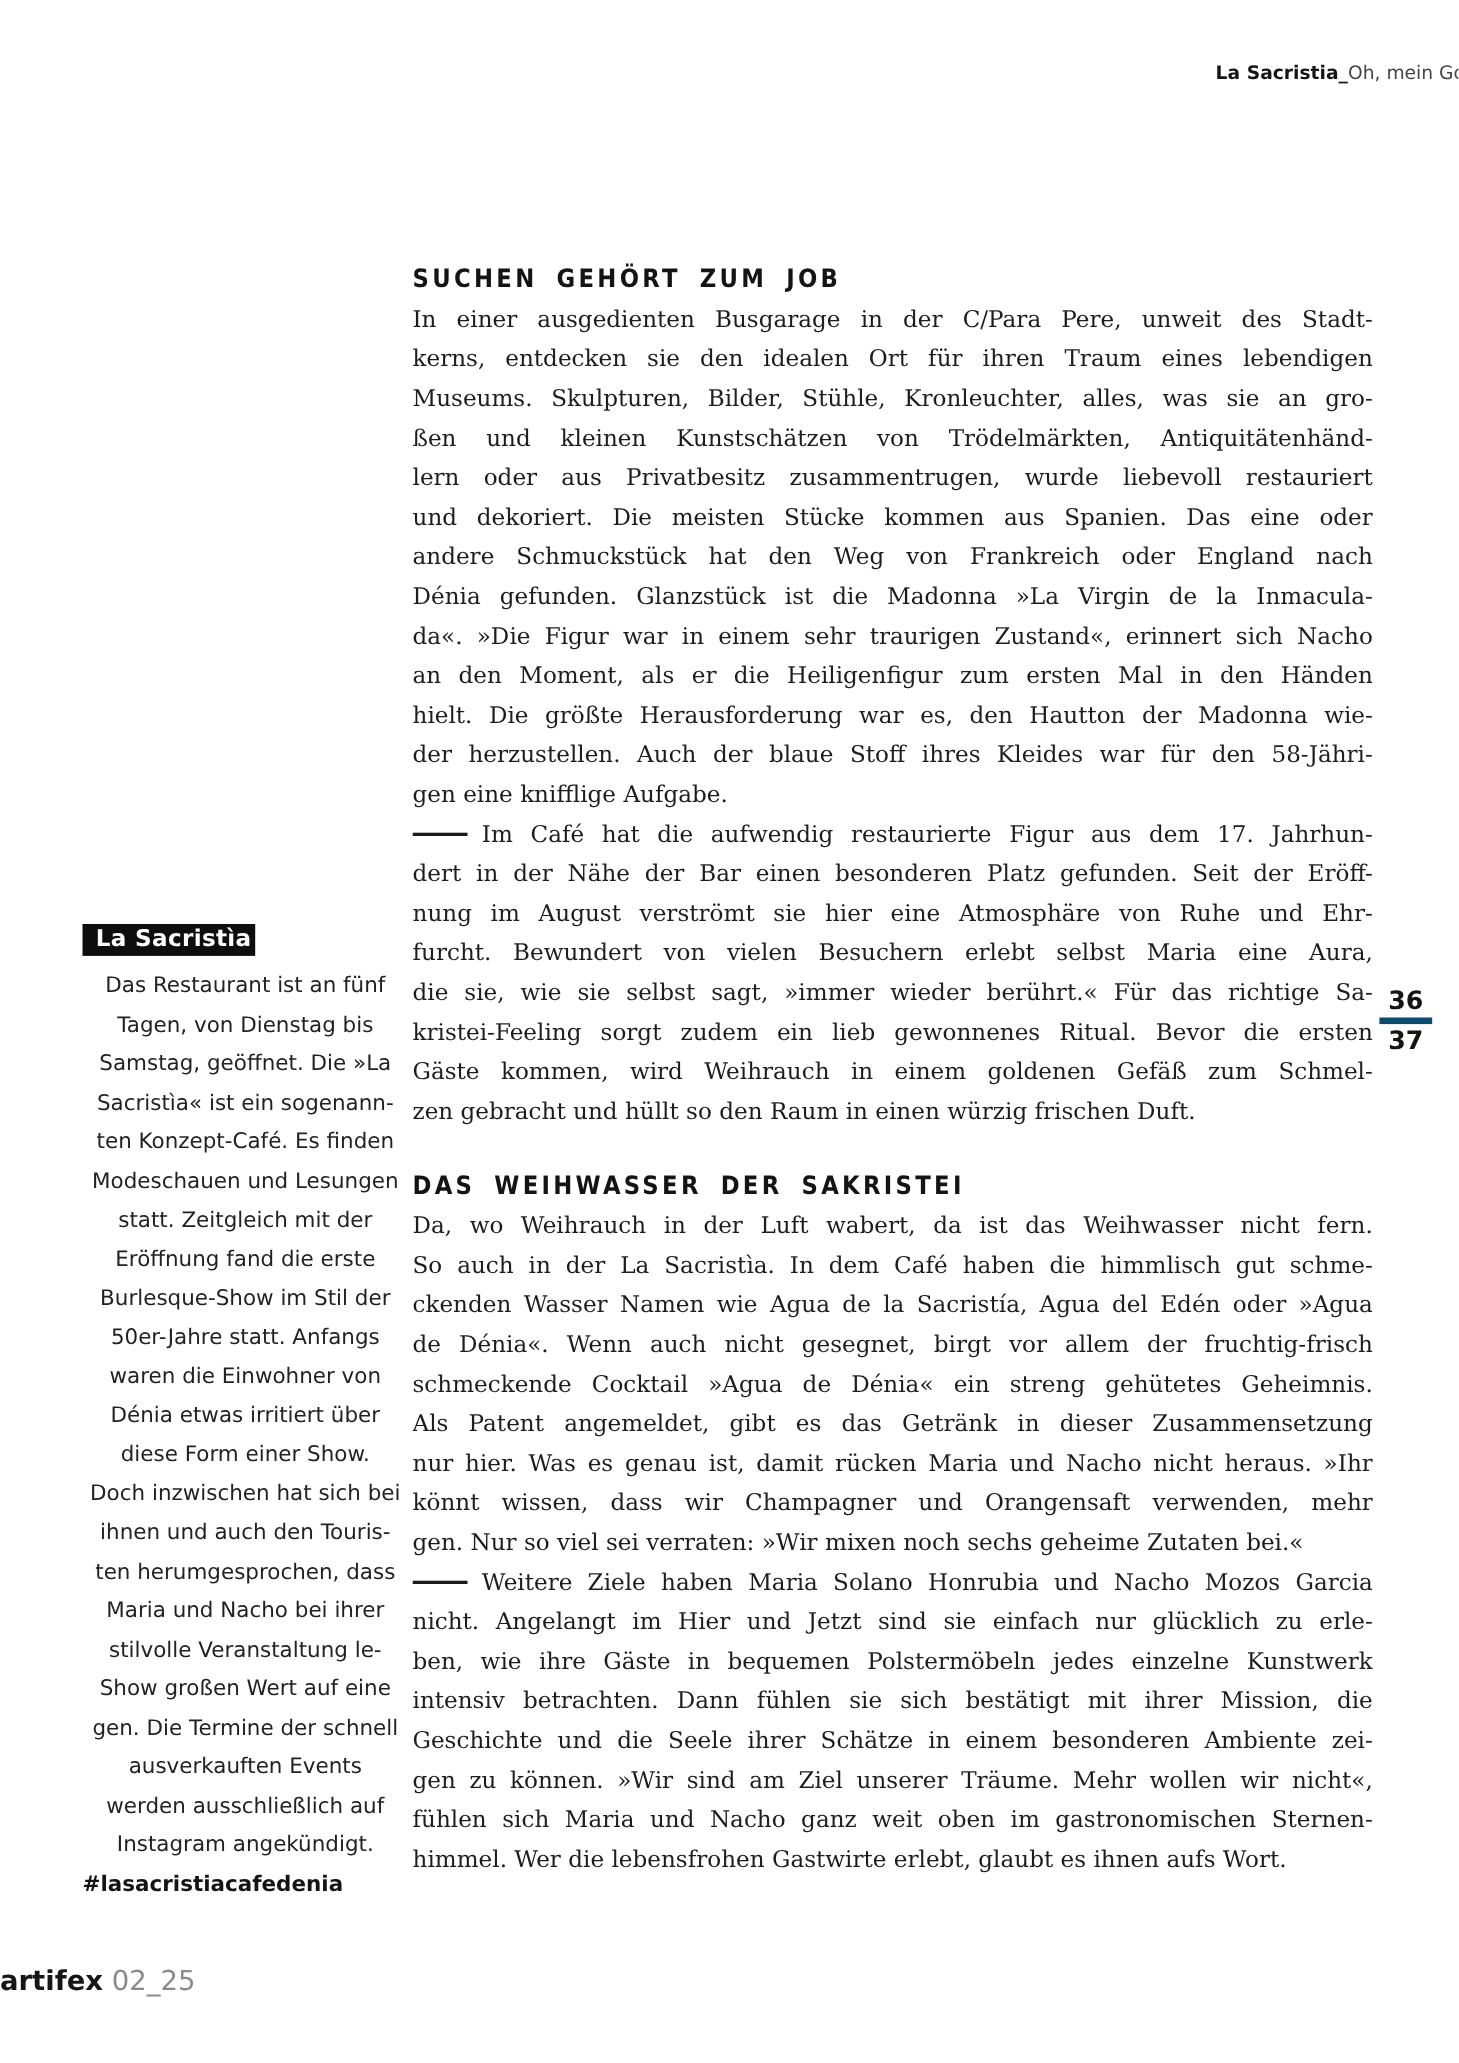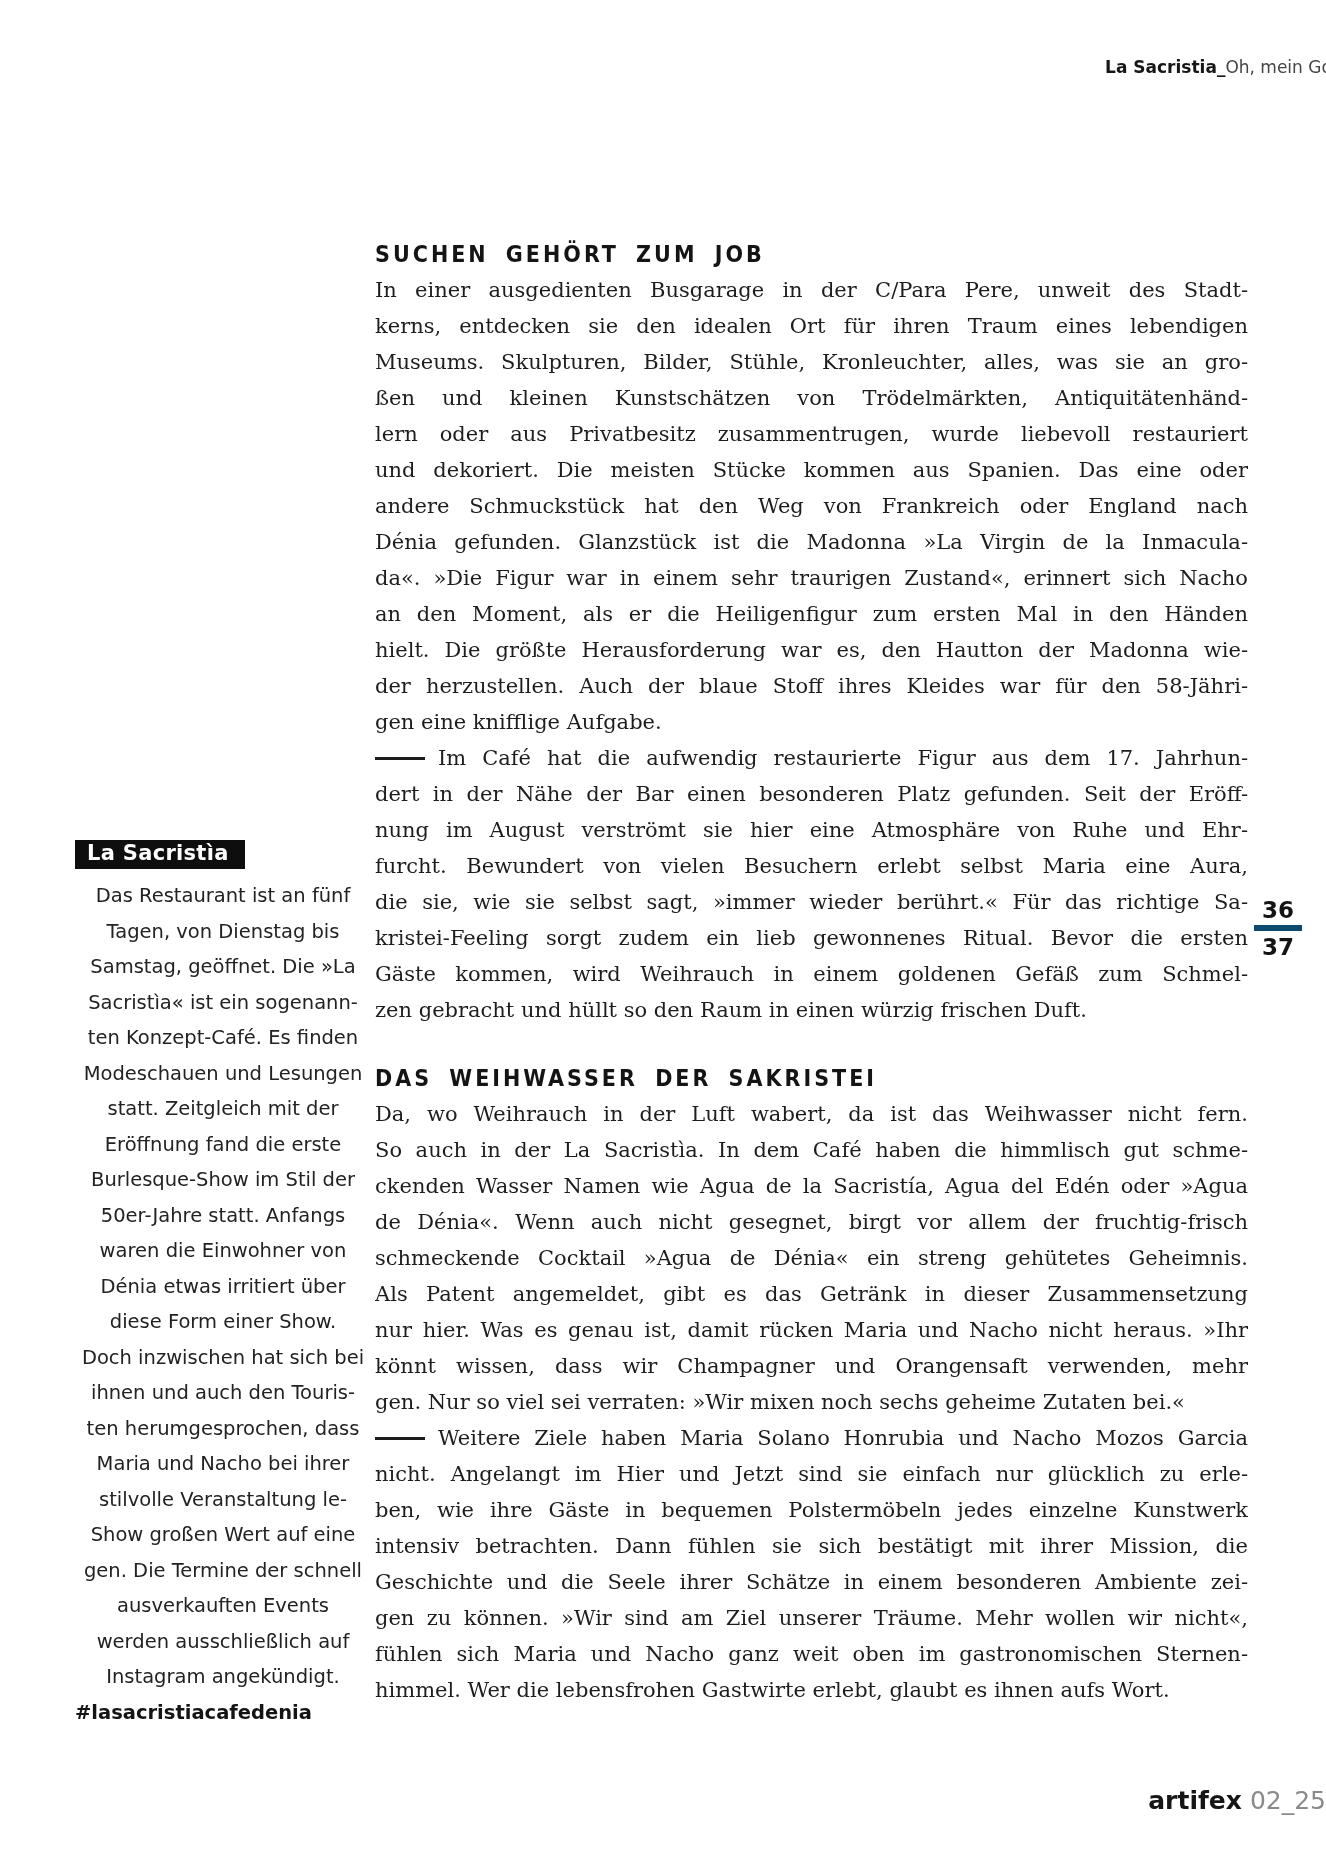--- a/index.html
+++ b/index.html
@@ -20,33 +20,33 @@
   .article .heading:not(:first-child){margin-top:32px;}
   .line{font-size:21px;line-height:36px;height:36px;overflow:hidden;
         text-align:justify;text-align-last:justify;white-space:normal;}
   .line.last{text-align-last:left;}
   .dash{display:inline-block;width:50px;height:3px;background:#1b1b1b;
         vertical-align:5px;margin-right:13px;}
 
   
   .sidebar{position:absolute;left:75px;top:840px;width:296px;}
   .side-label{display:inline-block;background:#0e0e0e;color:#ffffff;font-weight:bold;
-              font-size:21px;line-height:21px;padding:3px 16px 5px 12px;letter-spacing:0.3px;}
+              font-size:21px;line-height:21px;padding:3px 3px 5px 12px;letter-spacing:0.3px;}
   .side-lines{margin-top:9px;}
   .sb-line{font-size:19.5px;line-height:35.5px;height:35.5px;white-space:nowrap;color:#222222;text-align:center;}
   .sb-hash{font-size:19.5px;line-height:35.5px;height:35.5px;font-weight:bold;color:#141414;white-space:nowrap;}
 
   
   .pagenums{position:absolute;left:1254px;top:898px;width:48px;text-align:center;
             font-weight:bold;font-size:23px;color:#141414;}
   .pagenums .num-top{display:block;border-bottom:6px solid #0c4a6e;padding-bottom:3px;line-height:24px;}
   .pagenums .num-bottom{display:block;padding-top:4px;line-height:24px;}
 
   
-  .footer{position:absolute;top:1786px;left:0;width:100%;text-align:right;font-size:25px;line-height:30px;}
+  .footer{position:absolute;top:1786px;left:0;width:100%;text-align:left;font-size:25px;line-height:30px;}
   .footer .brand{font-weight:bold;color:#161616;}
   .footer .issue{font-weight:normal;color:#8a8a8a;}
 </style>
 </head>
 <body>
 
 <div class="page">
 
   <div class="header">
     <span class="bold">La Sacristia_</span><span class="light">Oh, mein Gott!</span>

